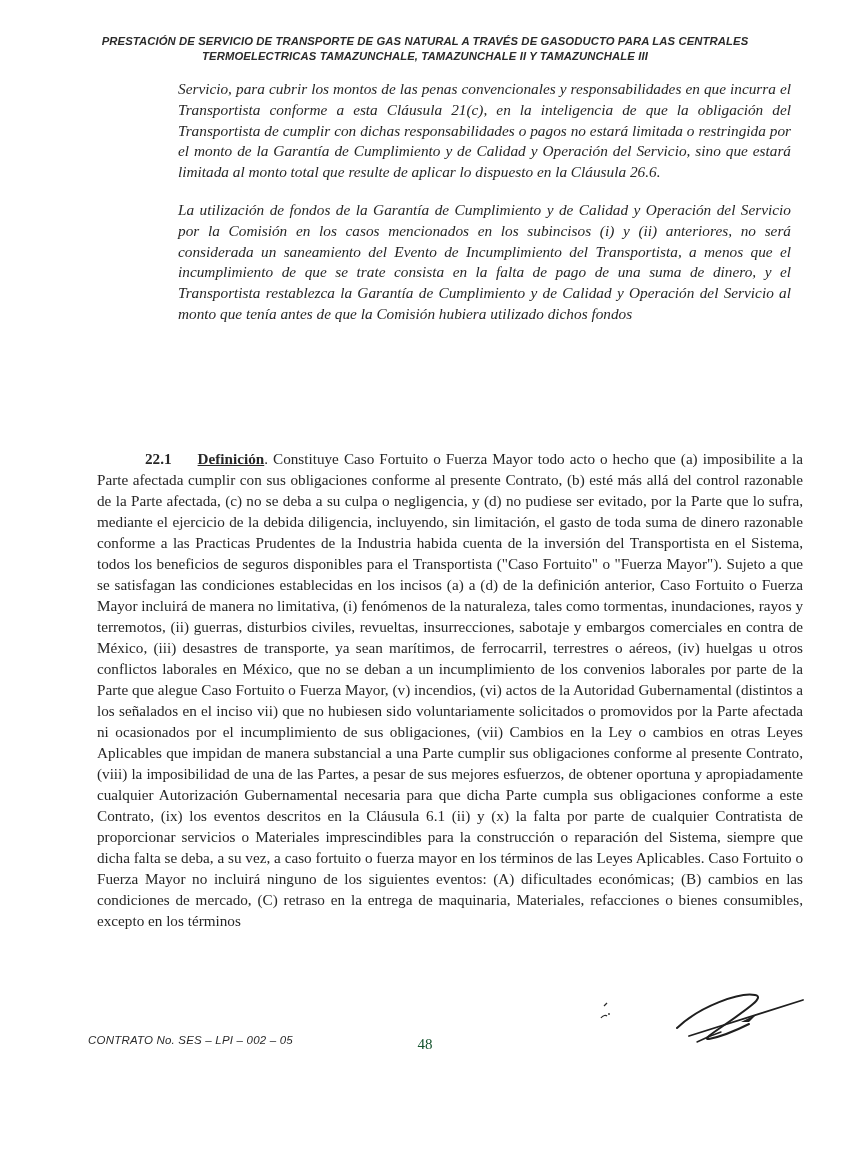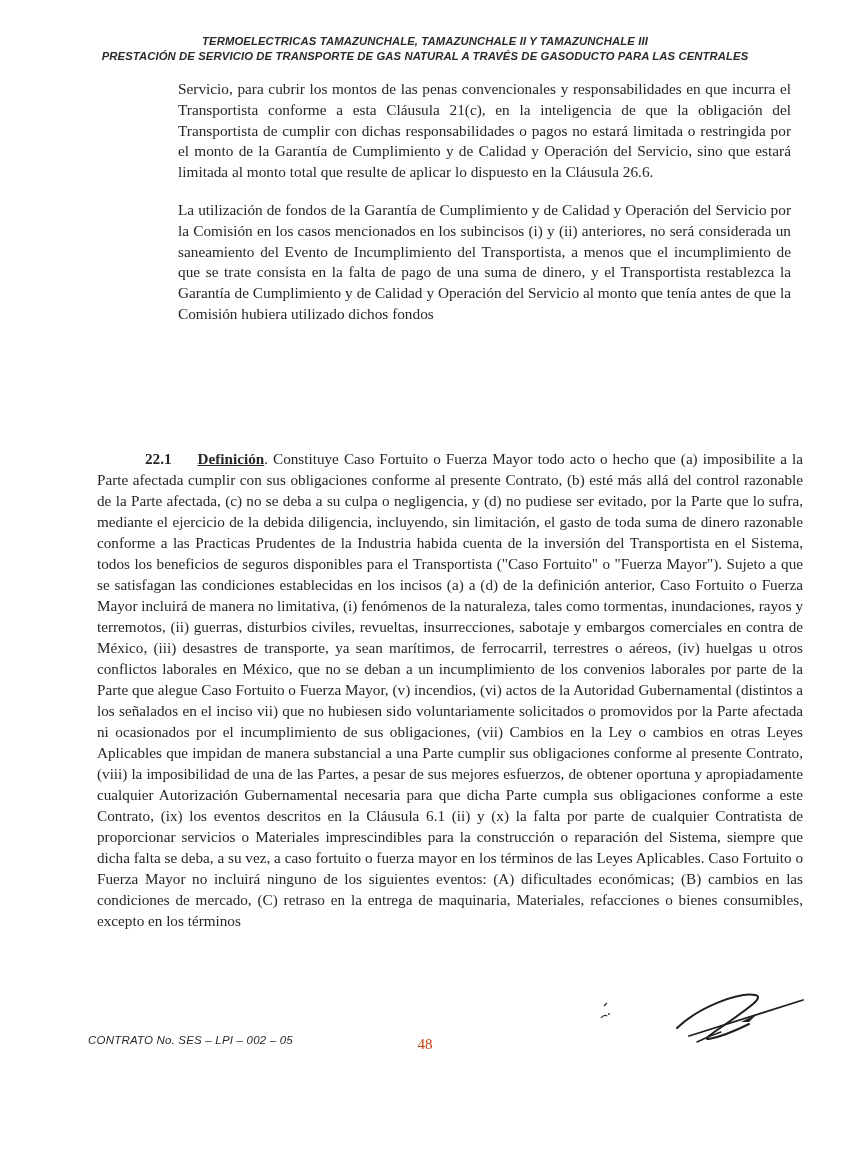--- a/index.html
+++ b/index.html
@@ -34,20 +34,21 @@
   }
   
   .indent-par {
     position: absolute;
     left: 178px;
     width: 613px;
     text-align: justify;
     font-size: 15.3px;
     line-height: 20.8px;
     margin: 0;
+    font-style: italic;
   }
   .par-1 { top: 79px; }
   .par-2 { top: 200px; }
   
   .clause-heading {
     position: absolute;
     top: 379px;
     left: 0;
     right: 0;
     text-align: center;
@@ -90,41 +91,41 @@
     color: #2b2b2b;
     letter-spacing: 0.2px;
   }
   .page-number {
     position: absolute;
     top: 1036px;
     left: 0;
     right: 0;
     text-align: center;
     font-size: 15px;
-    color: #c2410c;
+    color: #14532d;
   }
   .signature {
     position: absolute;
     top: 988px;
     left: 645px;
   }
   .hand-mark {
     position: absolute;
     top: 1002px;
     left: 598px;
   }
 </style>
 </head>
 <body>
 
 <div class="page">
 
   <div class="doc-header">
+    <div>PRESTACIÓN DE SERVICIO DE TRANSPORTE DE GAS NATURAL A TRAVÉS DE GASODUCTO PARA LAS CENTRALES</div>
     <div>TERMOELECTRICAS TAMAZUNCHALE, TAMAZUNCHALE II Y TAMAZUNCHALE III</div>
-    <div>PRESTACIÓN DE SERVICIO DE TRANSPORTE DE GAS NATURAL A TRAVÉS DE GASODUCTO PARA LAS CENTRALES</div>
   </div>
 
   <p class="indent-par par-1">Servicio, para cubrir los montos de las penas convencionales y responsabilidades en que incurra el Transportista conforme a esta Cláusula 21(c), en la inteligencia de que la obligación del Transportista de cumplir con dichas responsabilidades o pagos no estará limitada o restringida por el monto de la Garantía de Cumplimiento y de Calidad y Operación del Servicio, sino que estará limitada al monto total que resulte de aplicar lo dispuesto en la Cláusula 26.6.</p>
 
   <p class="indent-par par-2">La utilización de fondos de la Garantía de Cumplimiento y de Calidad y Operación del Servicio por la Comisión en los casos mencionados en los subincisos (i) y (ii) anteriores, no será considerada un saneamiento del Evento de Incumplimiento del Transportista, a menos que el incumplimiento de que se trate consista en la falta de pago de una suma de dinero, y el Transportista restablezca la Garantía de Cumplimiento y de Calidad y Operación del Servicio al monto que tenía antes de que la Comisión hubiera utilizado dichos fondos</p>
 
   <div class="clause-heading">
   </div>
 
   <p class="clause-par"><span class="clause-num">22.1</span><span class="clause-term">Definición</span><span>.  Constituye Caso Fortuito o Fuerza Mayor todo acto o hecho que (a) imposibilite a la Parte afectada cumplir con sus obligaciones conforme al presente Contrato, (b) esté más allá del control razonable de la Parte afectada, (c) no se deba a su culpa o negligencia, y (d) no pudiese ser evitado, por la Parte que lo sufra, mediante el ejercicio de la debida diligencia, incluyendo, sin limitación, el gasto de toda suma de dinero razonable conforme a las Practicas Prudentes de la Industria habida cuenta de la inversión del Transportista en el Sistema, todos los beneficios de seguros disponibles para el Transportista ("Caso Fortuito" o "Fuerza Mayor").  Sujeto a que se satisfagan las condiciones establecidas en los incisos (a) a (d) de la definición anterior, Caso Fortuito o Fuerza Mayor incluirá de manera no limitativa, (i) fenómenos de la naturaleza, tales como tormentas, inundaciones, rayos y terremotos, (ii) guerras, disturbios civiles, revueltas, insurrecciones, sabotaje y embargos comerciales en contra de México, (iii) desastres de transporte, ya sean marítimos, de ferrocarril, terrestres o aéreos, (iv) huelgas u otros conflictos laborales en México, que no se deban a un incumplimiento de los convenios laborales por parte de la Parte que alegue Caso Fortuito o Fuerza Mayor, (v) incendios, (vi) actos de la Autoridad Gubernamental (distintos a los señalados en el inciso vii) que no hubiesen sido voluntariamente solicitados o promovidos por la Parte afectada ni ocasionados por el incumplimiento de sus obligaciones, (vii) Cambios en la Ley o cambios en otras Leyes Aplicables que impidan de manera substancial a una Parte cumplir sus obligaciones conforme al presente Contrato, (viii) la imposibilidad de una de las Partes, a pesar de sus mejores esfuerzos, de obtener oportuna y apropiadamente cualquier Autorización Gubernamental necesaria para que dicha Parte cumpla sus obligaciones conforme a este Contrato, (ix) los eventos descritos en la Cláusula 6.1 (ii) y (x) la falta por parte de cualquier Contratista de proporcionar servicios o Materiales imprescindibles para la construcción o reparación del Sistema, siempre que dicha falta se deba, a su vez, a caso fortuito o fuerza mayor en los términos de las Leyes Aplicables.  Caso Fortuito o Fuerza Mayor no incluirá ninguno de los siguientes eventos: (A) dificultades económicas; (B) cambios en las condiciones de mercado, (C) retraso en la entrega de maquinaria, Materiales, refacciones o bienes consumibles, excepto en los términos</span></p>

